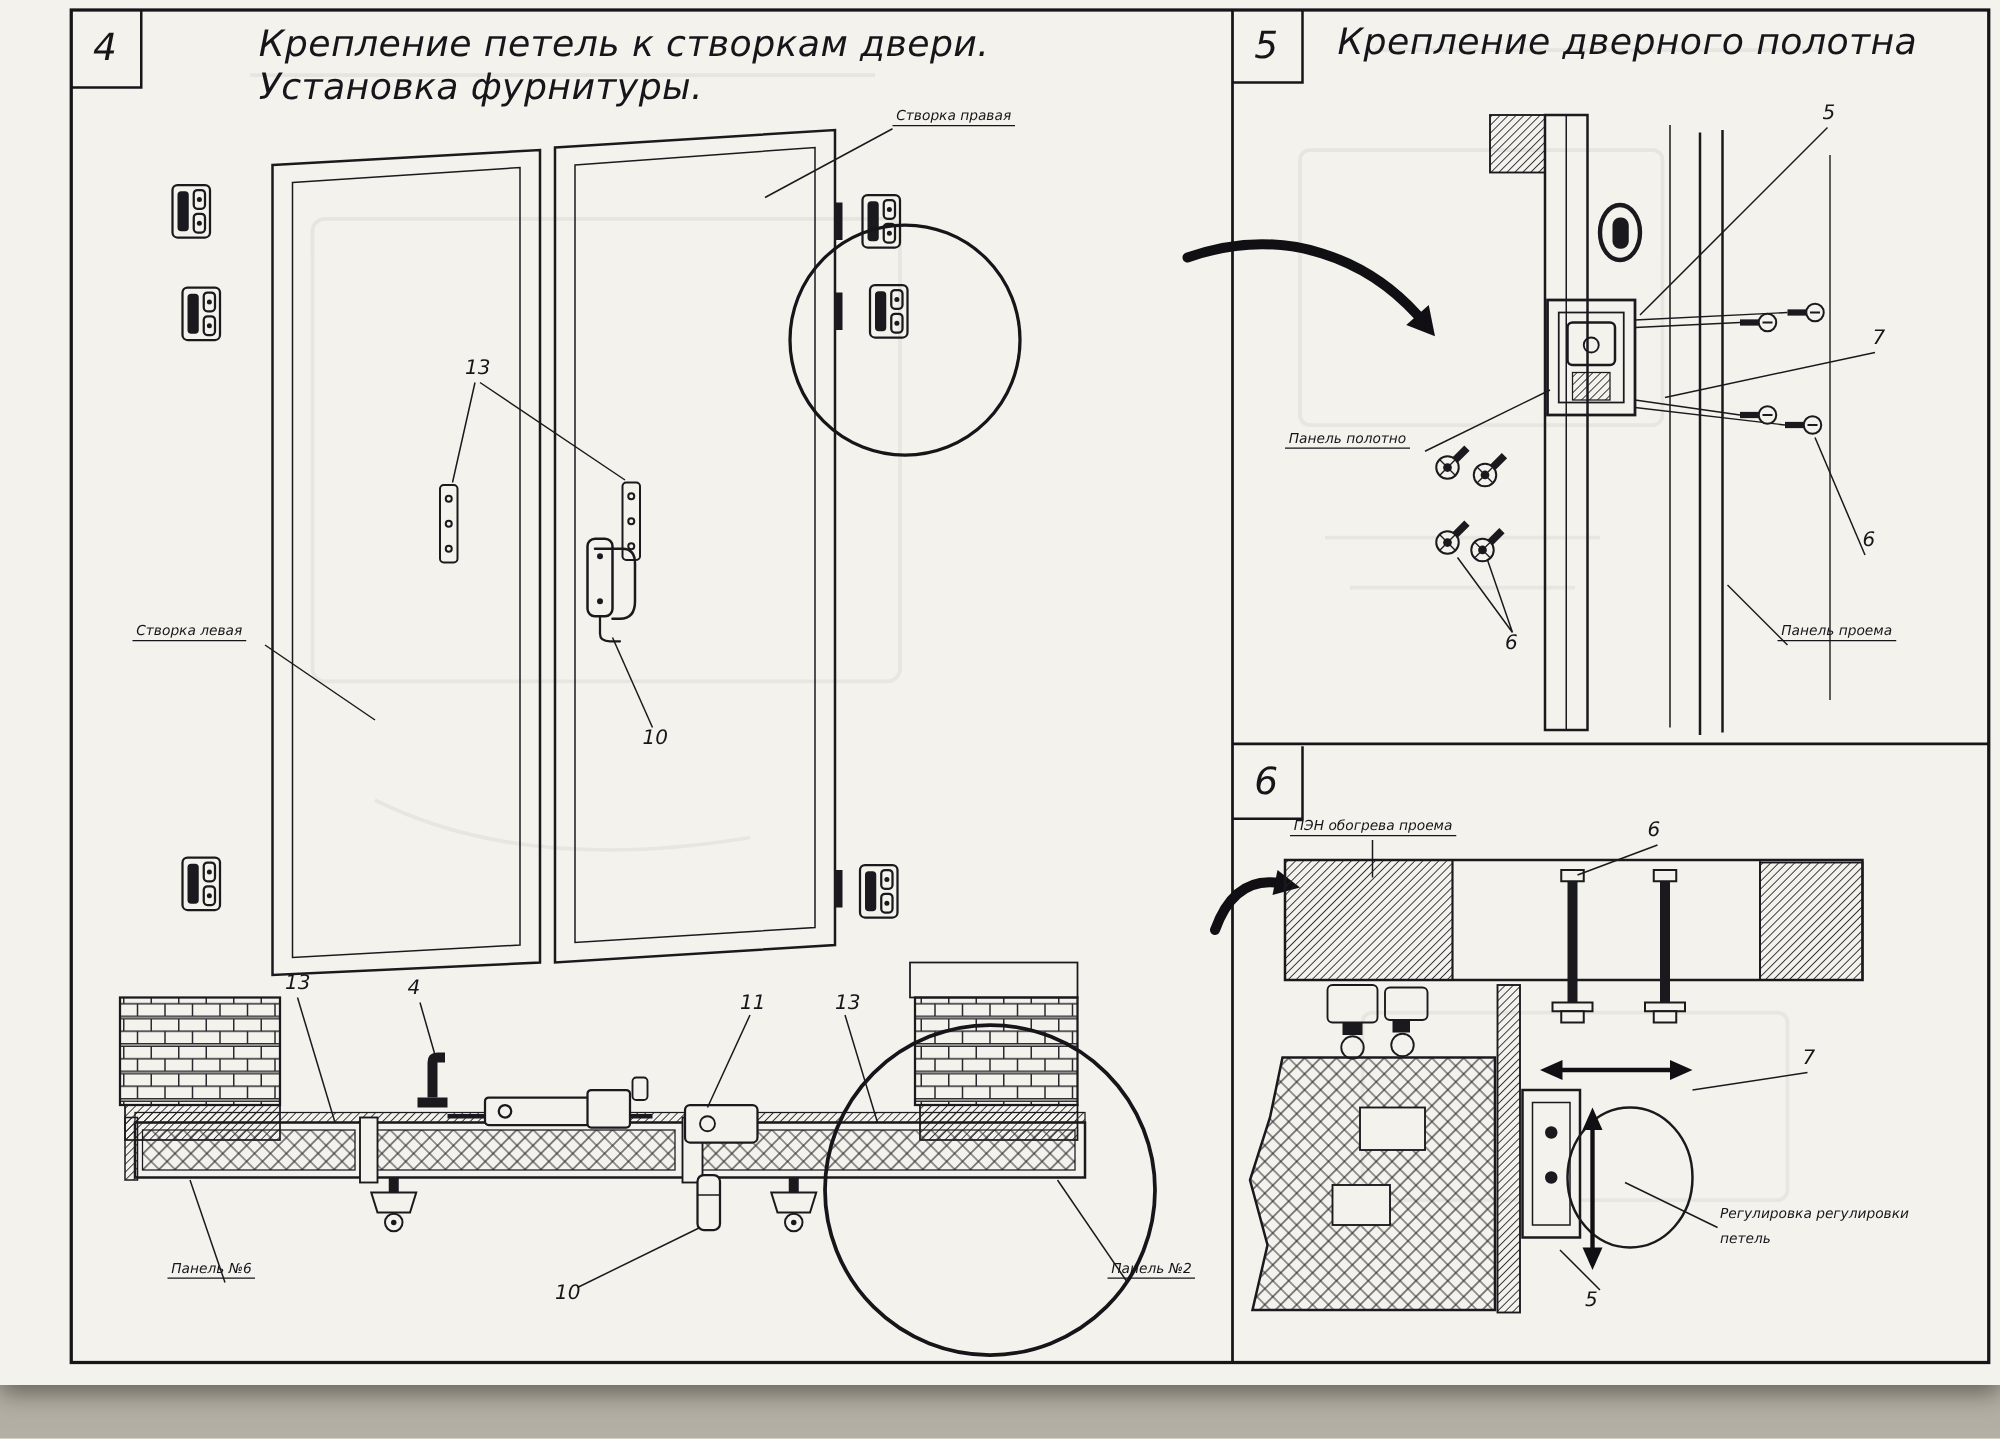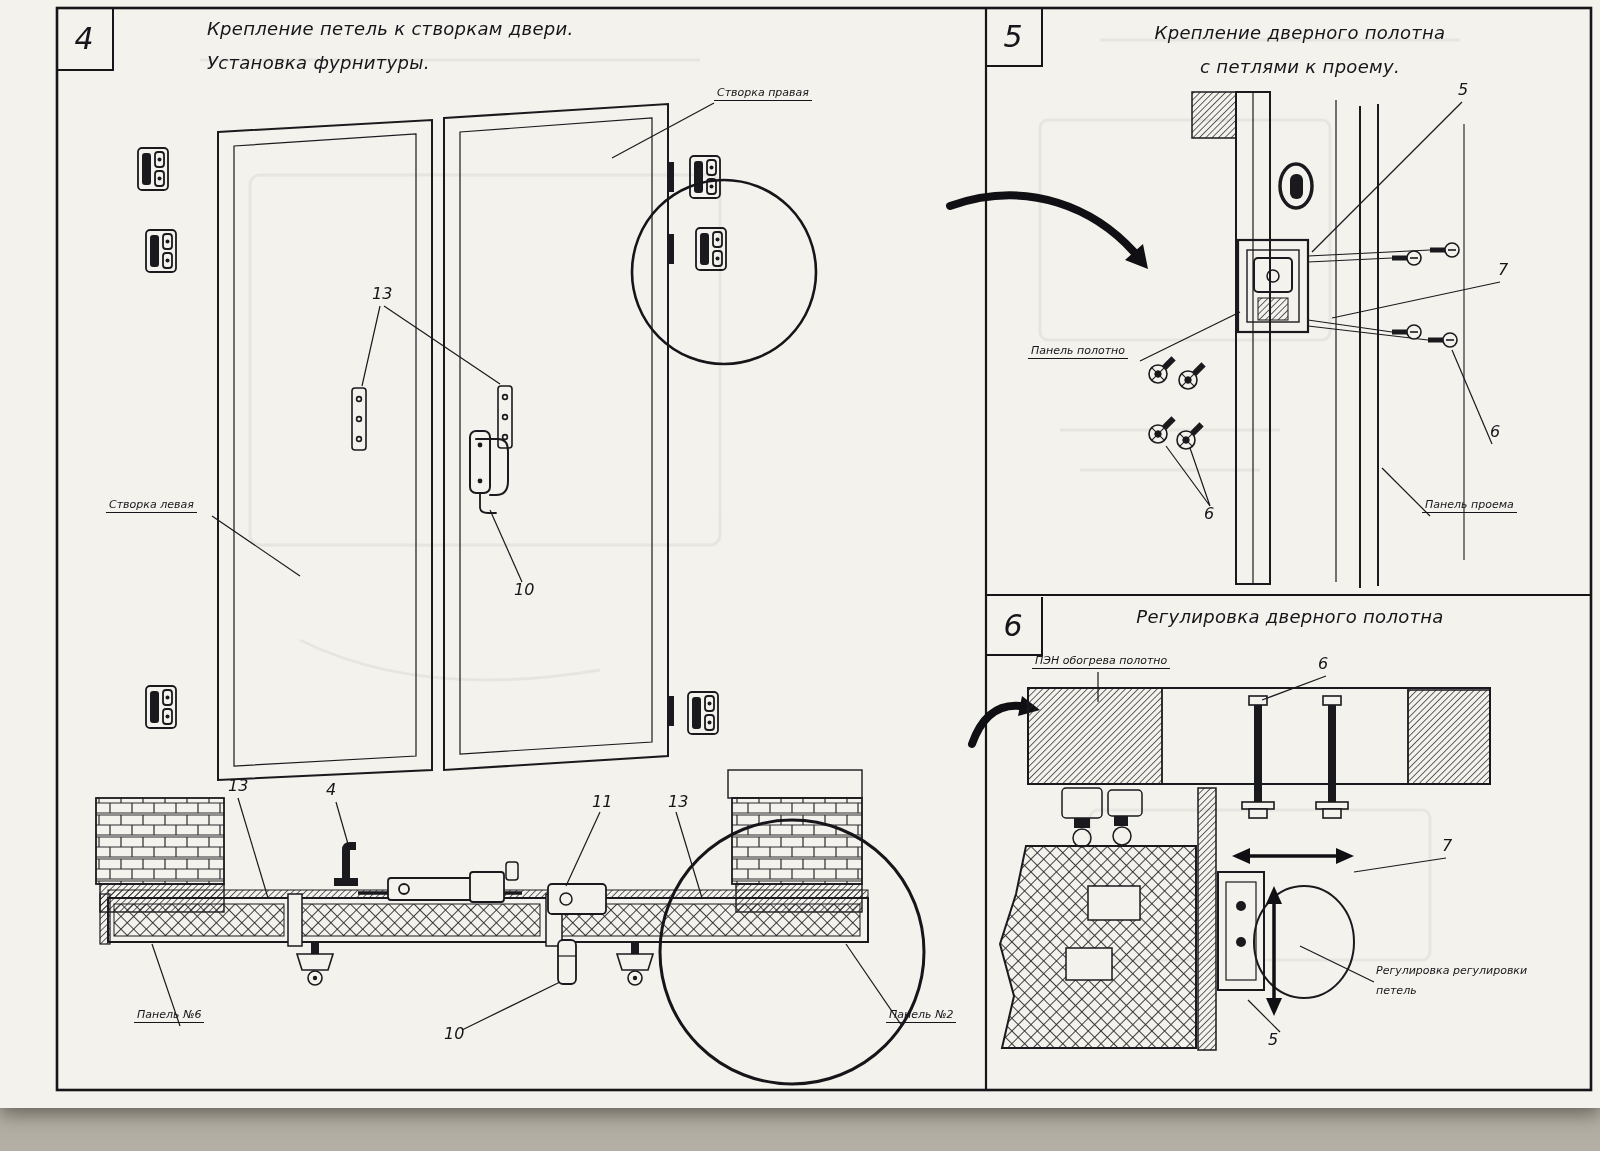--- a/index.html
+++ b/index.html
@@ -3,21 +3,21 @@
 <meta charset="utf-8">
 <style>
   html,body{margin:0;padding:0}
   .stage{position:relative;width:1600px;height:1151px;background:#b3afa5;overflow:hidden;
          font-family:"DejaVu Sans",sans-serif;color:#15151a}
   .paper{position:absolute;left:0;top:0;width:1600px;height:1108px;background:#f4f2ec;
          box-shadow:0 6px 18px rgba(40,35,25,.55)}
   .art{position:absolute;left:0;top:0}
   .t{position:absolute;font-style:italic;white-space:nowrap;color:#15151a}
   .numbox{display:flex;align-items:center;justify-content:center;font-size:30px}
-  .title{font-size:18px;letter-spacing:.3px}
+  .title{font-size:29px;letter-spacing:.3px}
   .title-c{text-align:center;line-height:34px}
   .label{font-size:11px}
   .shelf{border-bottom:1.6px solid #15151a;padding:0 3px 1px}
   .callout{font-size:16px}
 </style>
 </head>
 <body>
 
 <div class="stage">
   <div class="paper"></div>
@@ -285,24 +285,22 @@
   </svg>
 
   <div class="t numbox" style="left:57px;top:8px;width:54px;height:60px">4</div>
   <div class="t numbox" style="left:986px;top:8px;width:54px;height:56px">5</div>
   <div class="t numbox" style="left:986px;top:597px;width:54px;height:56px">6</div>
 
   <div class="t title" style="left:207px;top:18px">Крепление петель к створкам двери.</div>
   <div class="t title" style="left:207px;top:52px">Установка фурнитуры.</div>
   <div class="t title title-c" style="left:1070px;top:16px;width:460px">
     <div>Крепление дверного полотна</div>
-    <div>с петлями к проему.</div>
   </div>
   <div class="t title title-c" style="left:1055px;top:600px;width:470px">
-    <div>Регулировка дверного полотна</div>
   </div>
 
   <div class="t label shelf" style="left:714px;top:86px">Створка правая</div>
   <div class="t label shelf" style="left:106px;top:498px">Створка левая</div>
   <div class="t label shelf" style="left:134px;top:1008px">Панель №6</div>
   <div class="t label shelf" style="left:886px;top:1008px">Панель №2</div>
 
   <div class="t callout" style="left:372px;top:284px">13</div>
   <div class="t callout" style="left:514px;top:580px">10</div>
   <div class="t callout" style="left:228px;top:776px">13</div>
@@ -311,19 +309,19 @@
   <div class="t callout" style="left:668px;top:792px">13</div>
   <div class="t callout" style="left:444px;top:1024px">10</div>
 
   <div class="t label shelf" style="left:1028px;top:344px">Панель полотно</div>
   <div class="t label shelf" style="left:1422px;top:498px">Панель проема</div>
   <div class="t callout" style="left:1458px;top:80px">5</div>
   <div class="t callout" style="left:1498px;top:260px">7</div>
   <div class="t callout" style="left:1490px;top:422px">6</div>
   <div class="t callout" style="left:1204px;top:504px">6</div>
 
-  <div class="t label shelf" style="left:1032px;top:654px">ПЭН обогрева полотно</div>
+  <div class="t label shelf" style="left:1032px;top:654px">ПЭН обогрева проема</div>
   <div class="t label" style="left:1376px;top:964px">Регулировка регулировки</div>
   <div class="t label" style="left:1376px;top:984px">петель</div>
   <div class="t callout" style="left:1318px;top:654px">6</div>
   <div class="t callout" style="left:1442px;top:836px">7</div>
   <div class="t callout" style="left:1268px;top:1030px">5</div>
 </div>
 
 </body></html>

